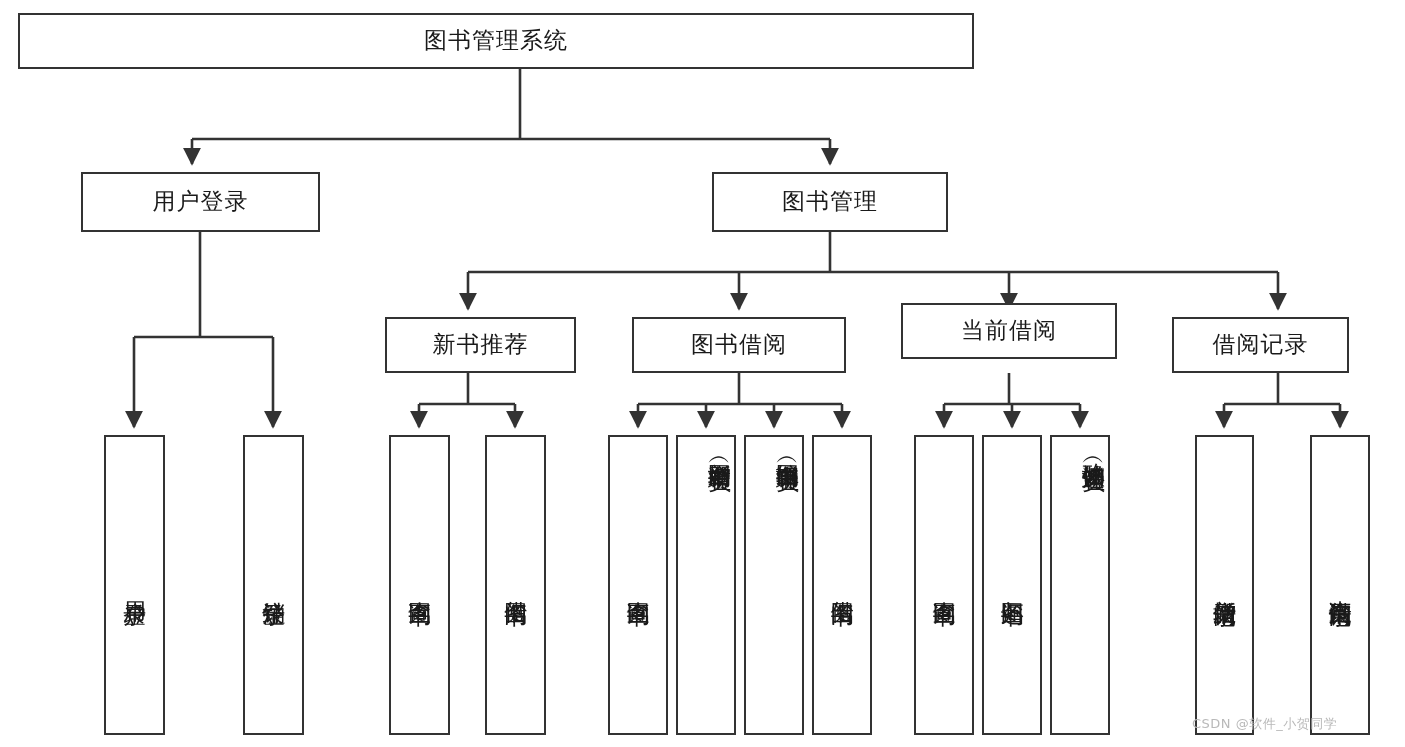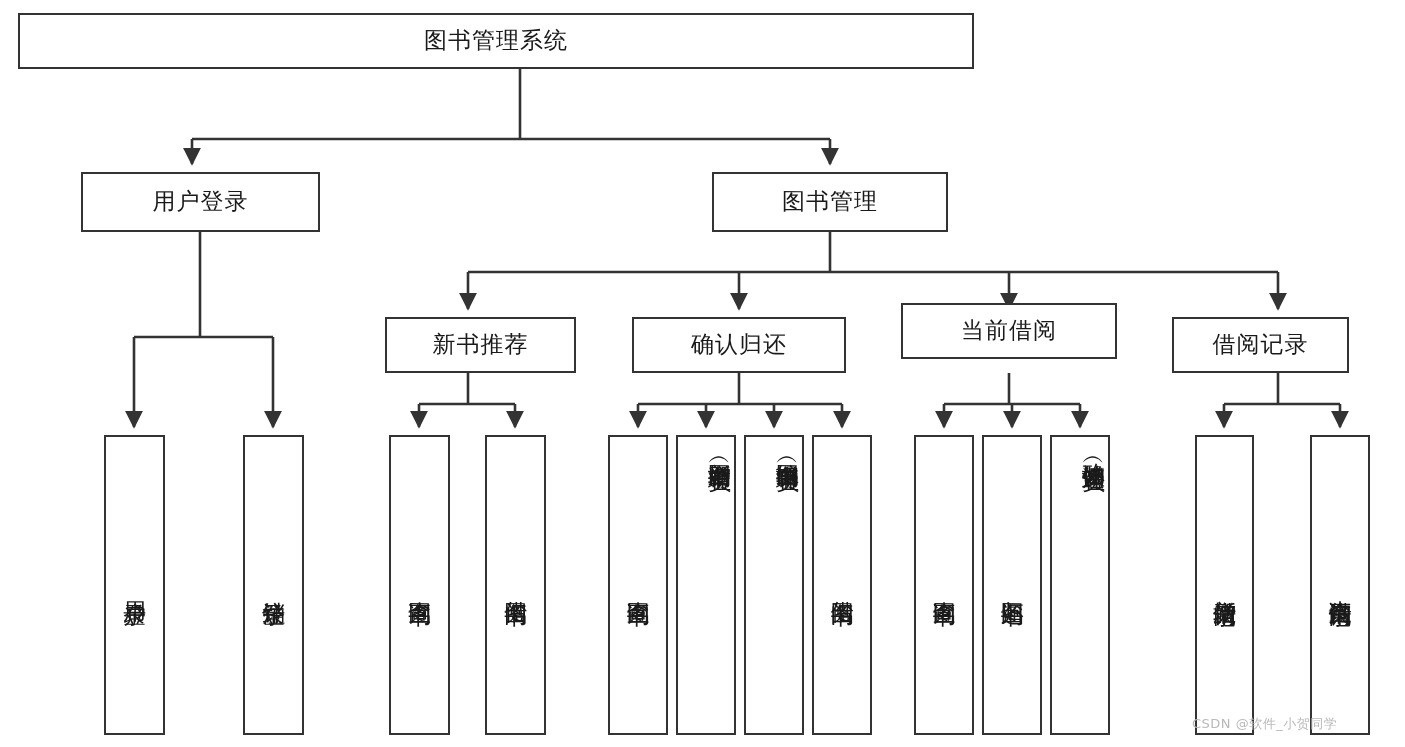--- a/index.html
+++ b/index.html
@@ -135,21 +135,21 @@
     <span class="label">用户登录</span>
   </div>
   <div class="node horiz" style="left:712px; top:172px; width:236px; height:60px;">
     <span class="label">图书管理</span>
   </div>
 
   <div class="node horiz" style="left:376px; top:317px; width:191px; height:56px;margin-left:9px;">
     <span class="label">新书推荐</span>
   </div>
   <div class="node horiz" style="left:632px; top:317px; width:214px; height:56px;">
-    <span class="label">确认归还</span>
+    <span class="label">图书借阅</span>
   </div>
   <div class="node horiz" style="left:901px; top:303px; width:216px; height:56px;">
     <span class="label">当前借阅</span>
   </div>
   <div class="node horiz" style="left:1172px; top:317px; width:177px; height:56px;">
     <span class="label">借阅记录</span>
   </div>
 
   <div class="node vert mid" style="left:104px; top:435px; width:61px; height:300px;">
     <span class="label">用户登录</span>

